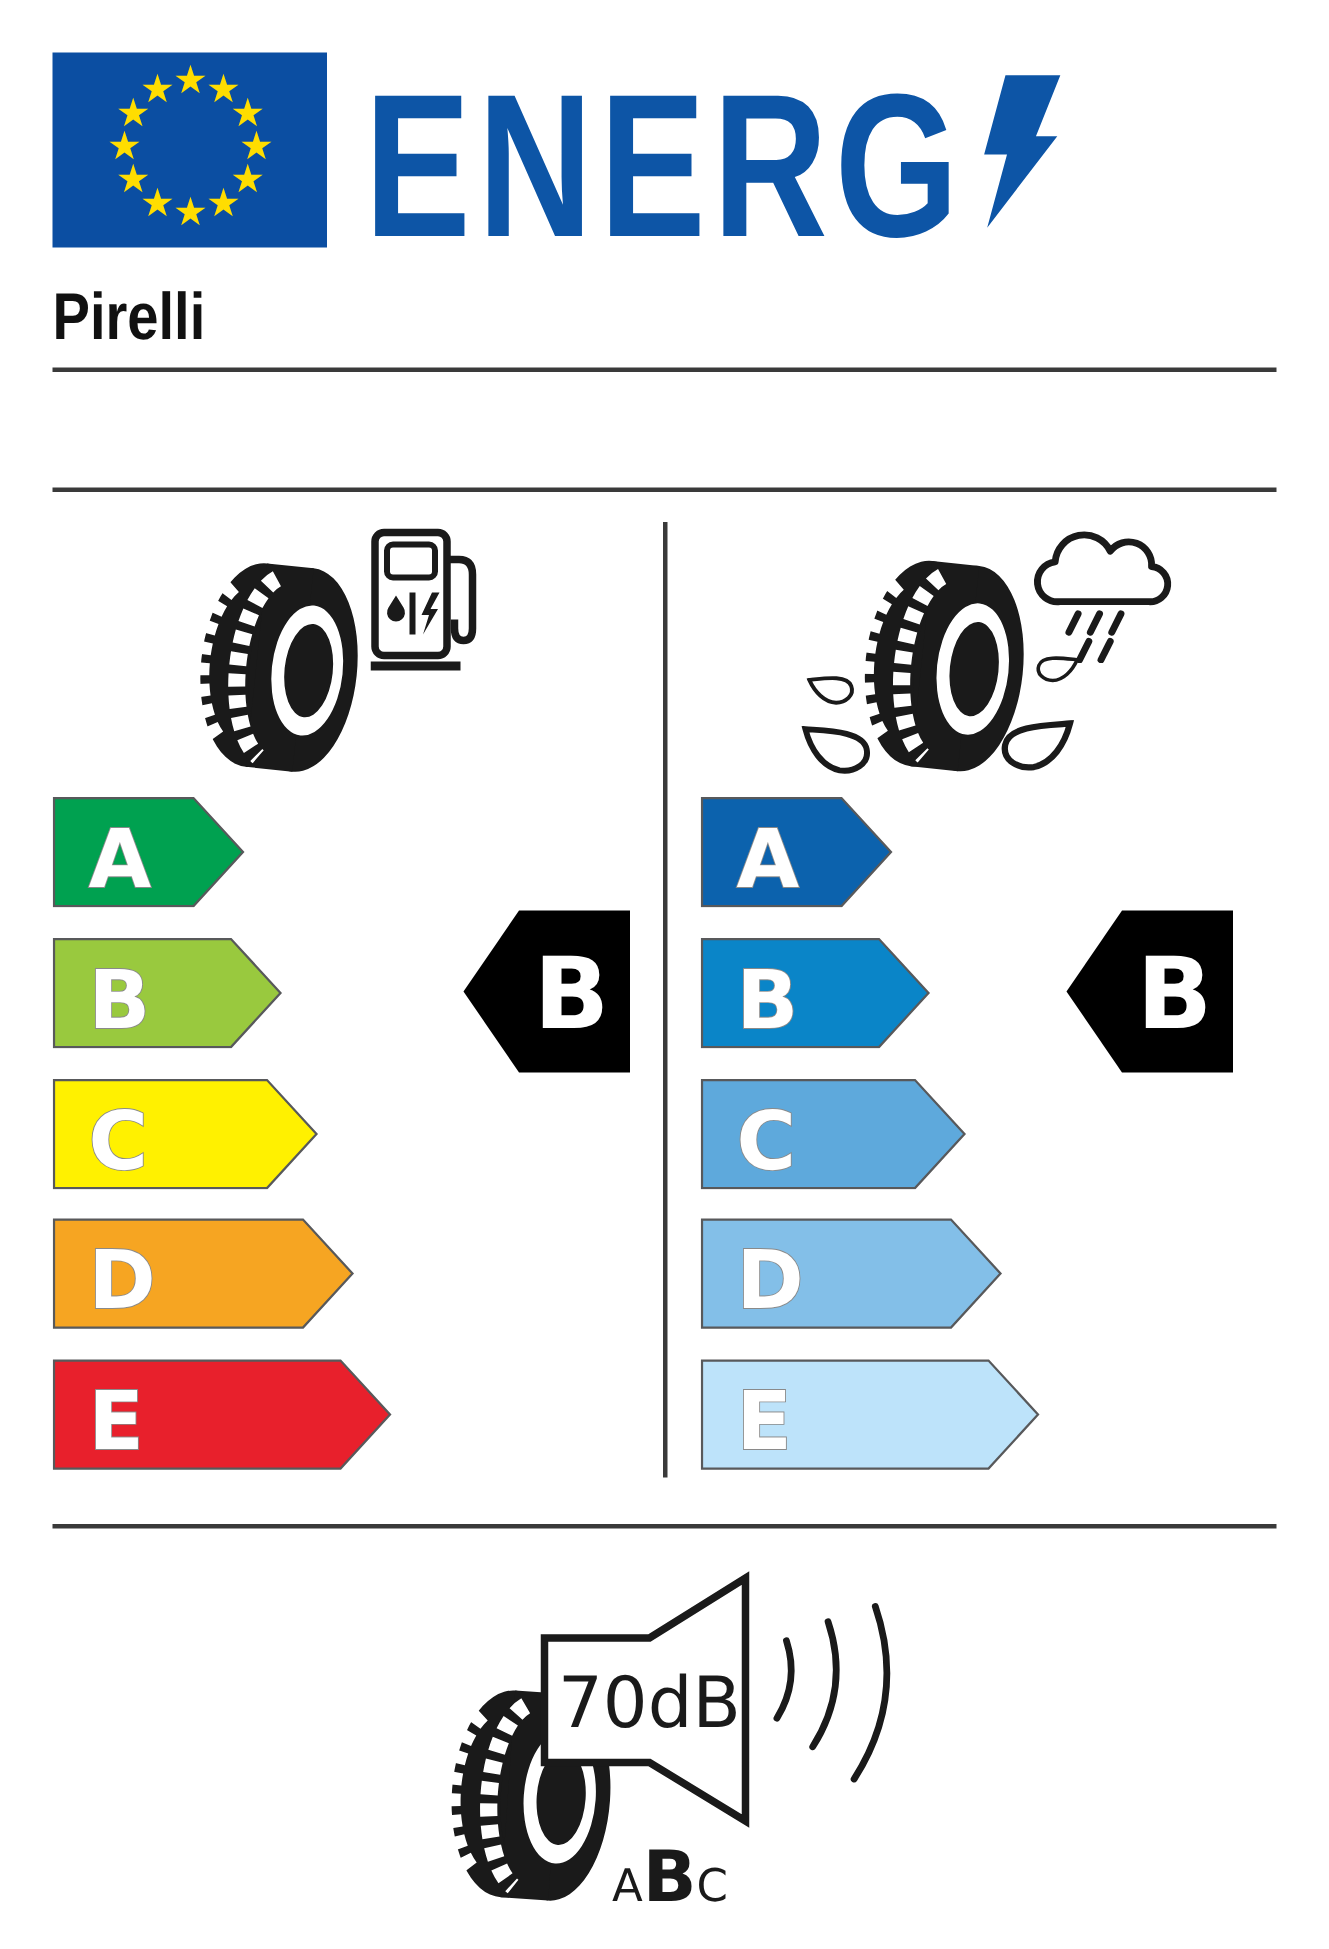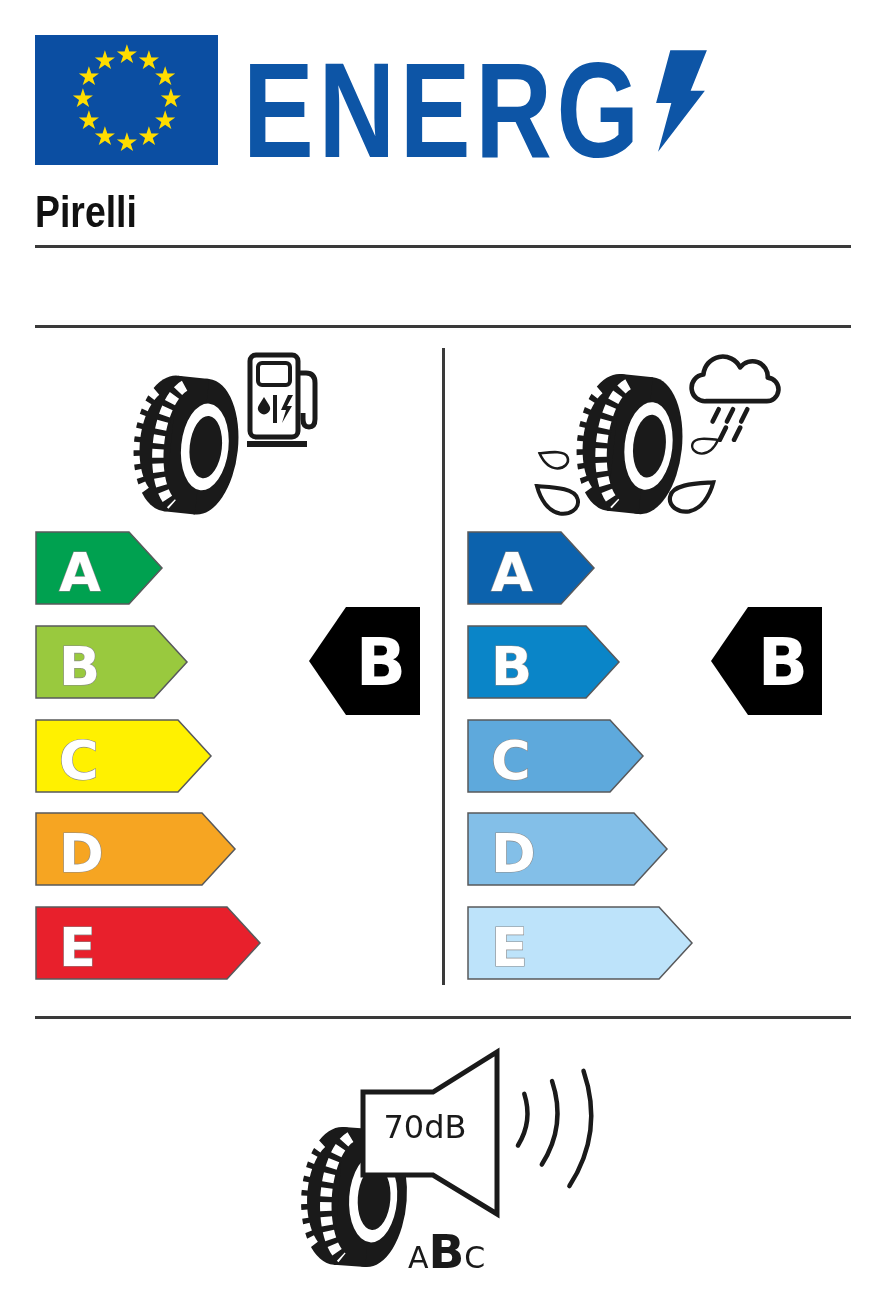--- a/index.html
+++ b/index.html
@@ -22,22 +22,22 @@
          font-weight:700;font-size:44px;line-height:1;color:#111;
          transform:scaleX(0.85);transform-origin:left top;}
 
   .hline{position:absolute;left:35px;width:816px;height:3px;background:#3a3a3a;}
   .vline{position:absolute;left:442px;top:348px;width:3px;height:637px;background:#3a3a3a;}
 
   .rating-row{position:absolute;}
   .badge{position:absolute;}
   .row-letter{font-family:"DejaVu Sans",sans-serif;}
 
-  .noise-db{position:absolute;left:372px;top:1108px;width:106px;text-align:center;
-            font-size:32px;color:#1a1a1a;line-height:1.2;}
+  .noise-db{position:absolute;left:372px;top:1108px;width:106px;text-align:left;
+            font-size:47px;color:#1a1a1a;line-height:1.2;}
   .noise-abc{position:absolute;left:408px;top:1224px;display:flex;align-items:baseline;
              color:#1a1a1a;}
   .noise-abc .sm{font-size:30px;}
   .noise-abc .lg{font-size:47px;font-weight:700;}
 
   svg{display:block;}
 </style>
 </head>
 <body>
 

